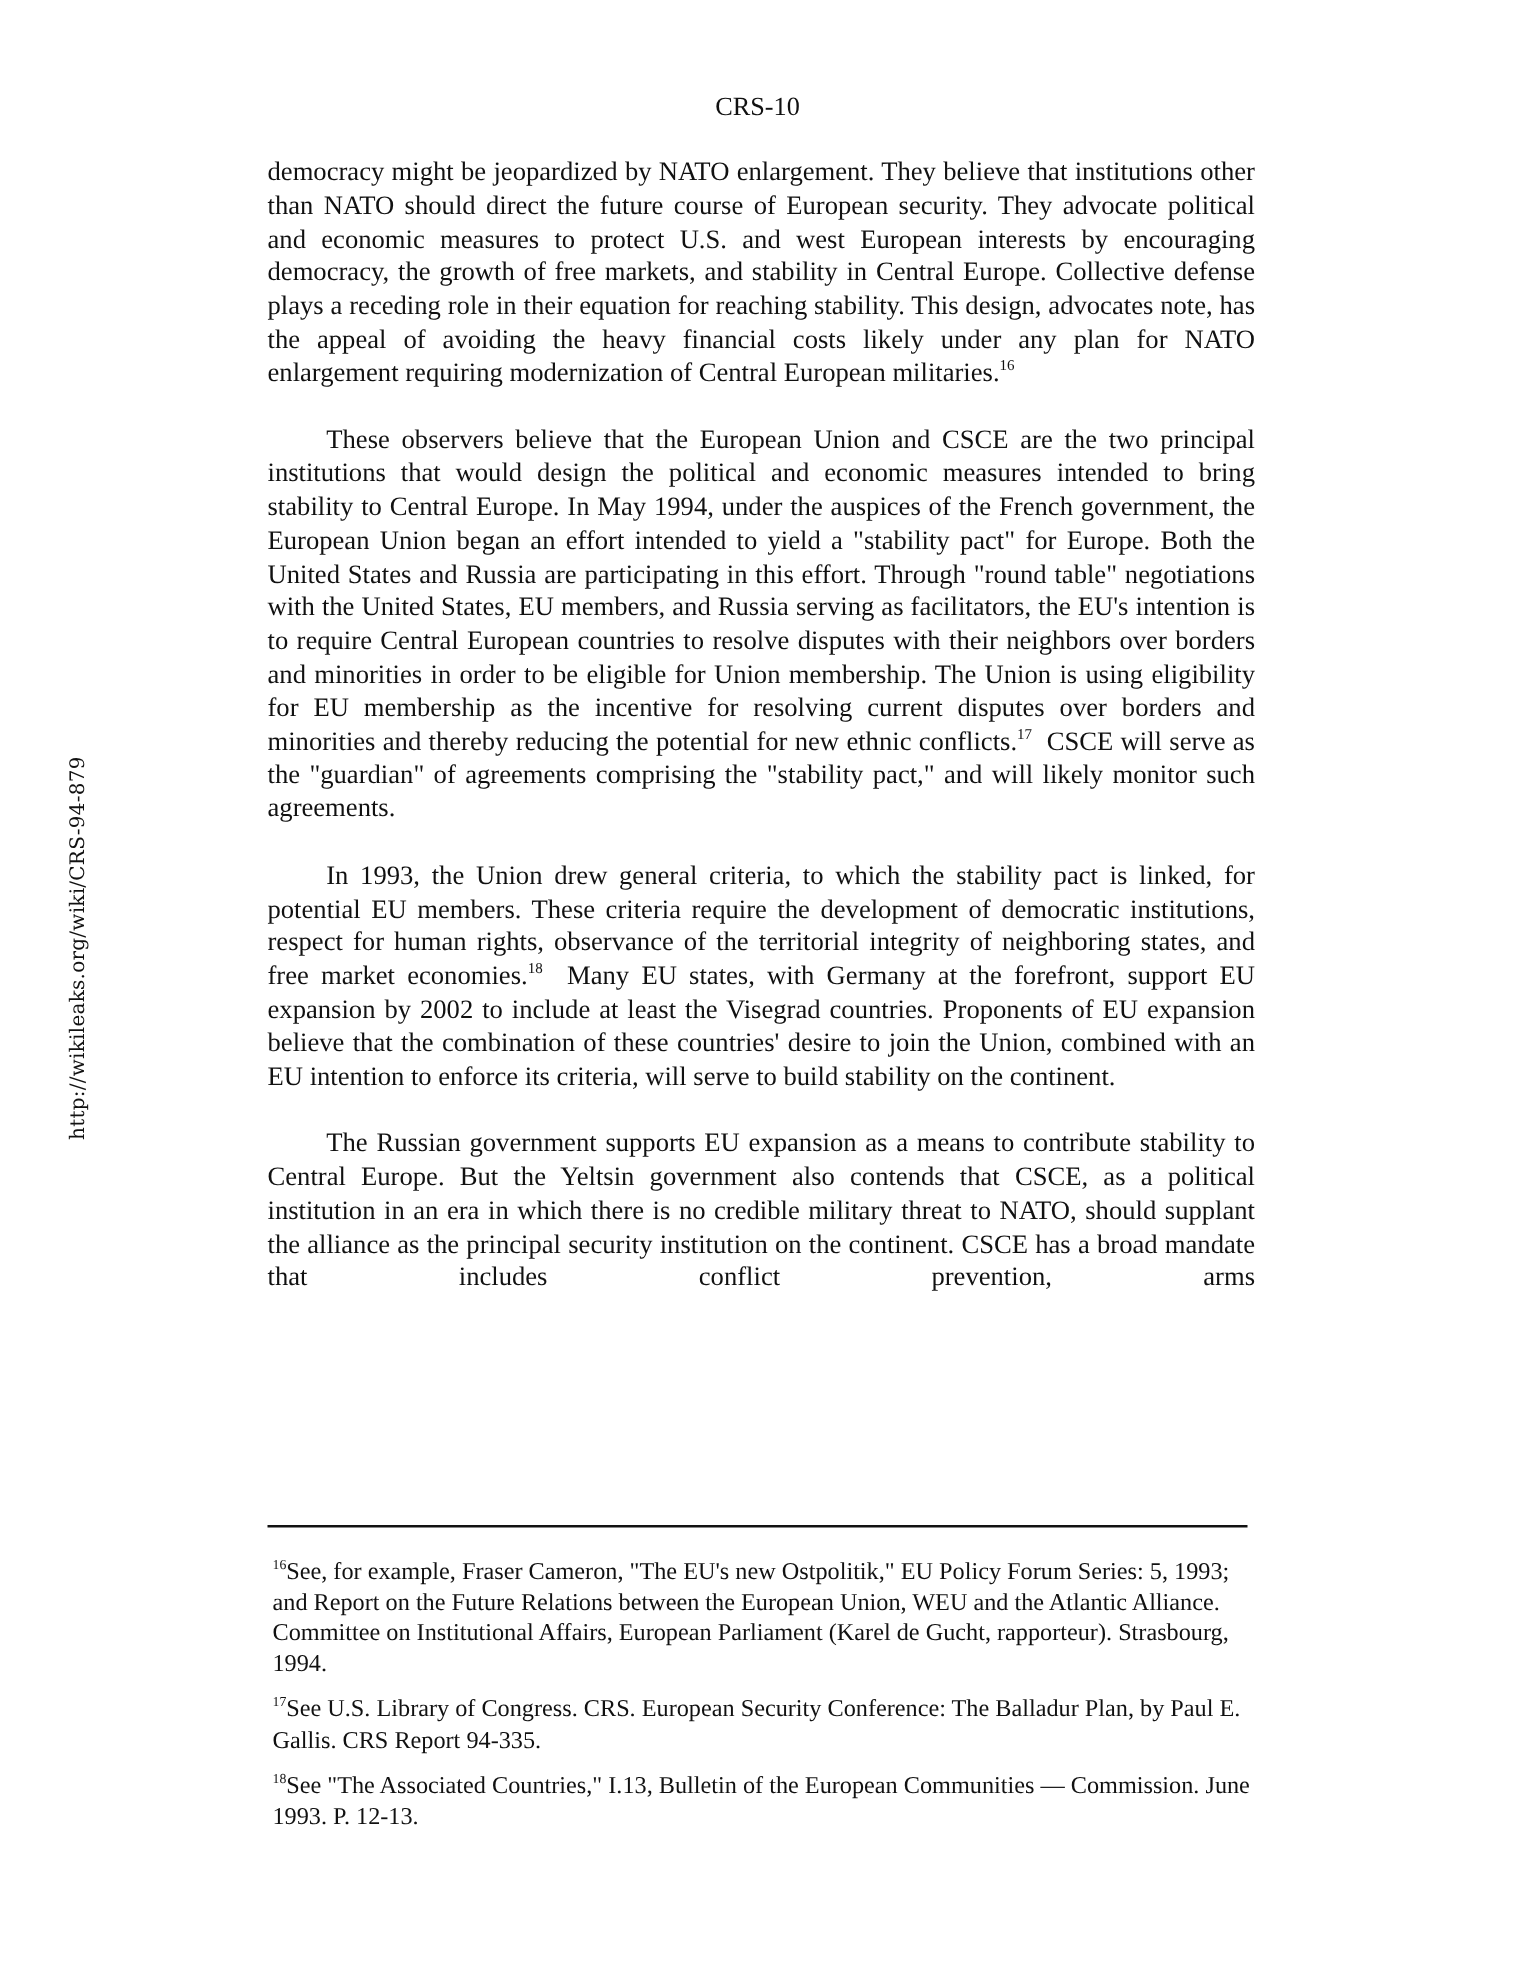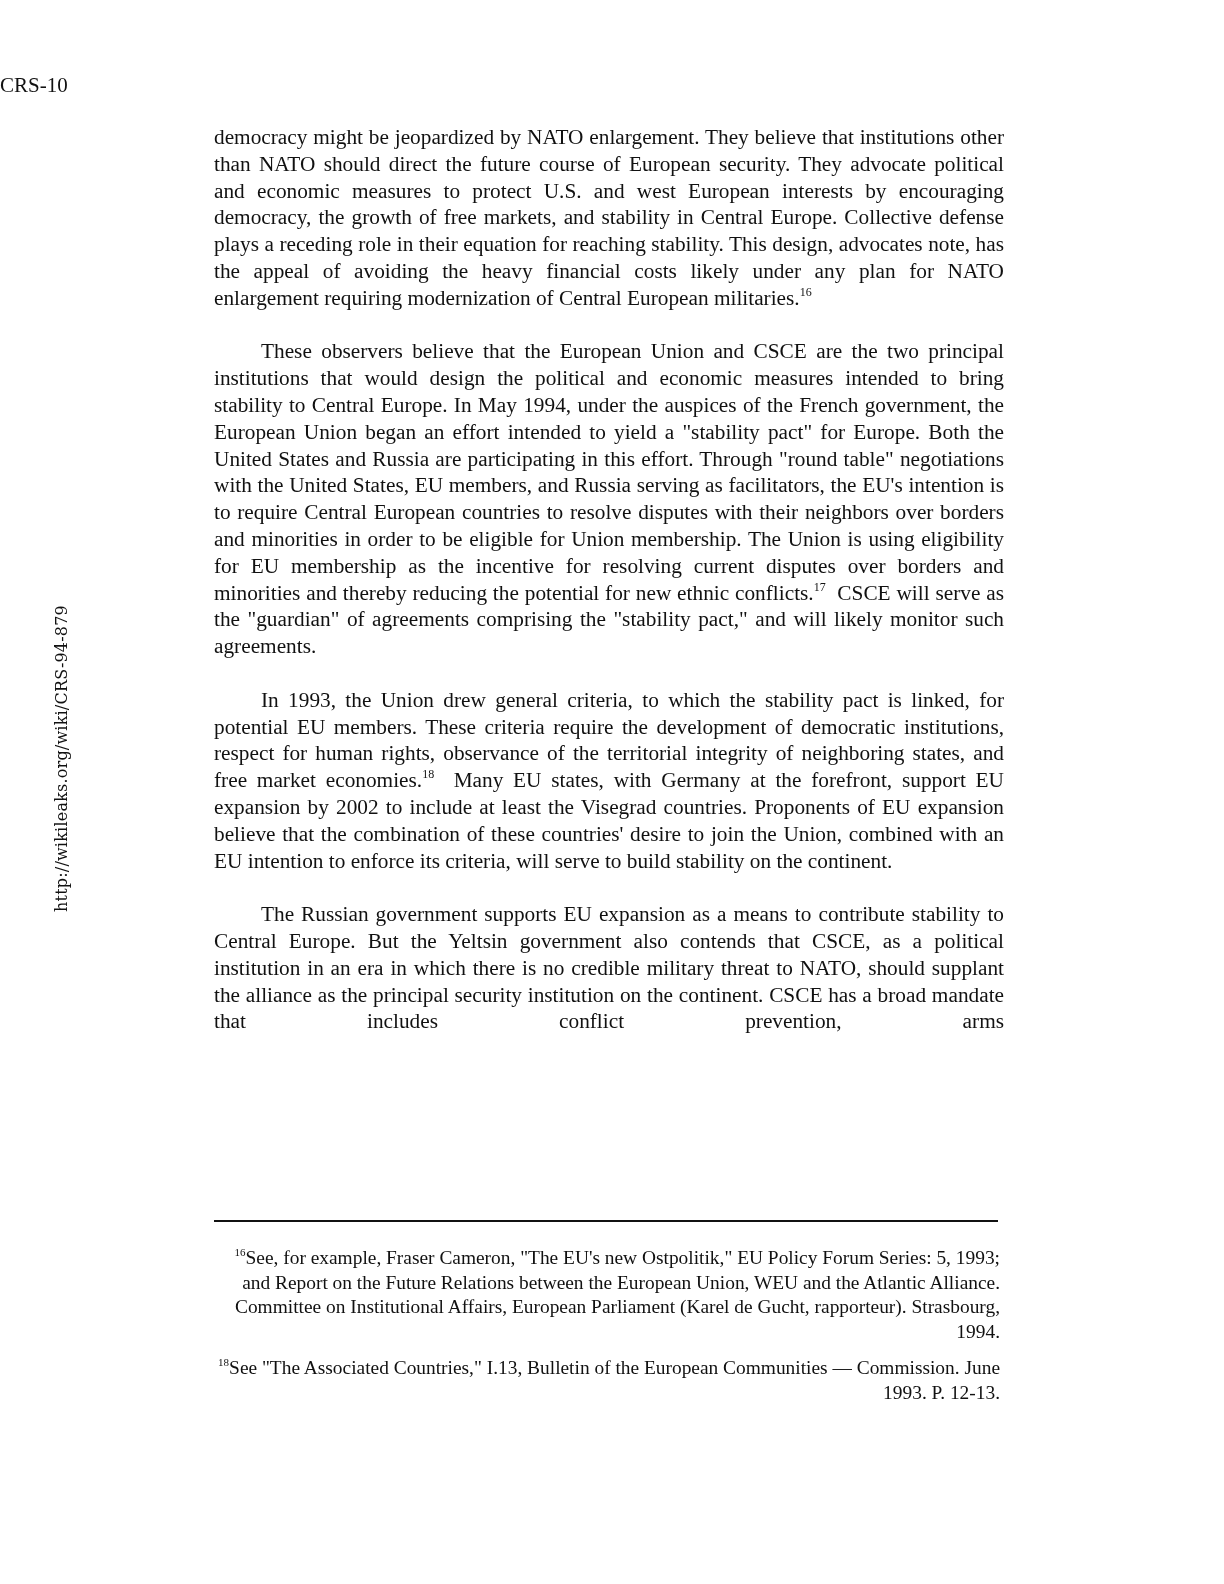--- a/index.html
+++ b/index.html
@@ -1,45 +1,46 @@
 <!DOCTYPE html>
 <html><head>
 <meta charset="utf-8">
 <style>
   html, body { margin: 0; padding: 0; background: #ffffff; }
   body { width: 1224px; height: 1584px; position: relative; overflow: hidden;
          font-family: "Liberation Serif", "DejaVu Serif", serif; color: #111; }
-  .page-header { position: absolute; top: 73px; left: 0; width: 1212px; 
+  .page-header { position: absolute; top: 73px; left: 0; width: 1212px; text-align: center;
                  font-size: 21px; }
   .side-url { position: absolute; left: 52px; top: 912px; transform-origin: 0 0;
               transform: rotate(-90deg); font-size: 16px; white-space: nowrap;
               font-family: "DejaVu Serif", serif; letter-spacing: 0.2px; }
   .body-text { position: absolute; left: 214px; top: 124px; width: 790px;
                font-size: 21.3px; line-height: 26.8px; font-family: Liberation Serif, serif; }
   .para { margin: 0 0 26.8px 0; text-align: justify; }
   .para.indent { text-indent: 47px; }
   sup { font-size: 12px; line-height: 0; vertical-align: 9px; }
   .rule { position: absolute; left: 214px; top: 1220px; width: 784px; height: 2px; background: #111; }
   .footnotes { position: absolute; left: 214px; top: 1246px; width: 786px;
                font-size: 19.4px; line-height: 24.5px; }
-  .fn { margin: 0 0 12px 4px; text-align: right; }
+  .fn { margin: 0 0 12px 4px; }
   .fn sup { font-size: 11px; vertical-align: 8px; }
 </style>
 </head>
 <body>
 
 <div class="page-header">CRS-10</div>
 
 <div class="side-url">http://wikileaks.org/wiki/CRS-94-879</div>
 
 <div class="body-text">
   <p class="para"><span>democracy might be jeopardized by NATO enlargement. They believe that institutions other than NATO should direct the future course of European security. They advocate political and economic measures to protect U.S. and west European interests by encouraging democracy, the growth of free markets, and stability in Central Europe. Collective defense plays a receding role in their equation for reaching stability. This design, advocates note, has the appeal of avoiding the heavy financial costs likely under any plan for NATO enlargement requiring modernization of Central European militaries.</span><sup>16</sup><span></span></p>
   <p class="para indent"><span>These observers believe that the European Union and CSCE are the two principal institutions that would design the political and economic measures intended to bring stability to Central Europe. In May 1994, under the auspices of the French government, the European Union began an effort intended to yield a "stability pact" for Europe. Both the United States and Russia are participating in this effort. Through "round table" negotiations with the United States, EU members, and Russia serving as facilitators, the EU's intention is to require Central European countries to resolve disputes with their neighbors over borders and minorities in order to be eligible for Union membership. The Union is using eligibility for EU membership as the incentive for resolving current disputes over borders and minorities and thereby reducing the potential for new ethnic conflicts.</span><sup>17</sup><span style="white-space: pre-wrap;">  CSCE will serve as the "guardian" of agreements comprising the "stability pact," and will likely monitor such agreements.</span></p>
   <p class="para indent"><span>In 1993, the Union drew general criteria, to which the stability pact is linked, for potential EU members. These criteria require the development of democratic institutions, respect for human rights, observance of the territorial integrity of neighboring states, and free market economies.</span><sup>18</sup><span style="white-space: pre-wrap;">  Many EU states, with Germany at the forefront, support EU expansion by 2002 to include at least the Visegrad countries. Proponents of EU expansion believe that the combination of these countries' desire to join the Union, combined with an EU intention to enforce its criteria, will serve to build stability on the continent.</span></p>
   <p class="para indent" style="text-align-last: justify;"><span>The Russian government supports EU expansion as a means to contribute stability to Central Europe. But the Yeltsin government also contends that CSCE, as a political institution in an era in which there is no credible military threat to NATO, should supplant the alliance as the principal security institution on the continent. CSCE has a broad mandate that includes conflict prevention, arms</span></p>
 </div>
 
 <div class="rule"></div>
 
 <div class="footnotes">
   <p class="fn"><sup>16</sup><span>See, for example, Fraser Cameron, "The EU's new Ostpolitik," EU Policy Forum Series: 5, 1993; and Report on the Future Relations between the European Union, WEU and the Atlantic Alliance. Committee on Institutional Affairs, European Parliament (Karel de Gucht, rapporteur). Strasbourg, 1994.</span></p>
+  <p class="fn"><sup>17</sup><span>See U.S. Library of Congress. CRS. European Security Conference: The Balladur Plan, by Paul E. Gallis. CRS Report 94-335.</span></p>
   <p class="fn"><sup>18</sup><span>See "The Associated Countries," I.13, Bulletin of the European Communities — Commission. June 1993. P. 12-13.</span></p>
 </div>
 
 </body></html>

